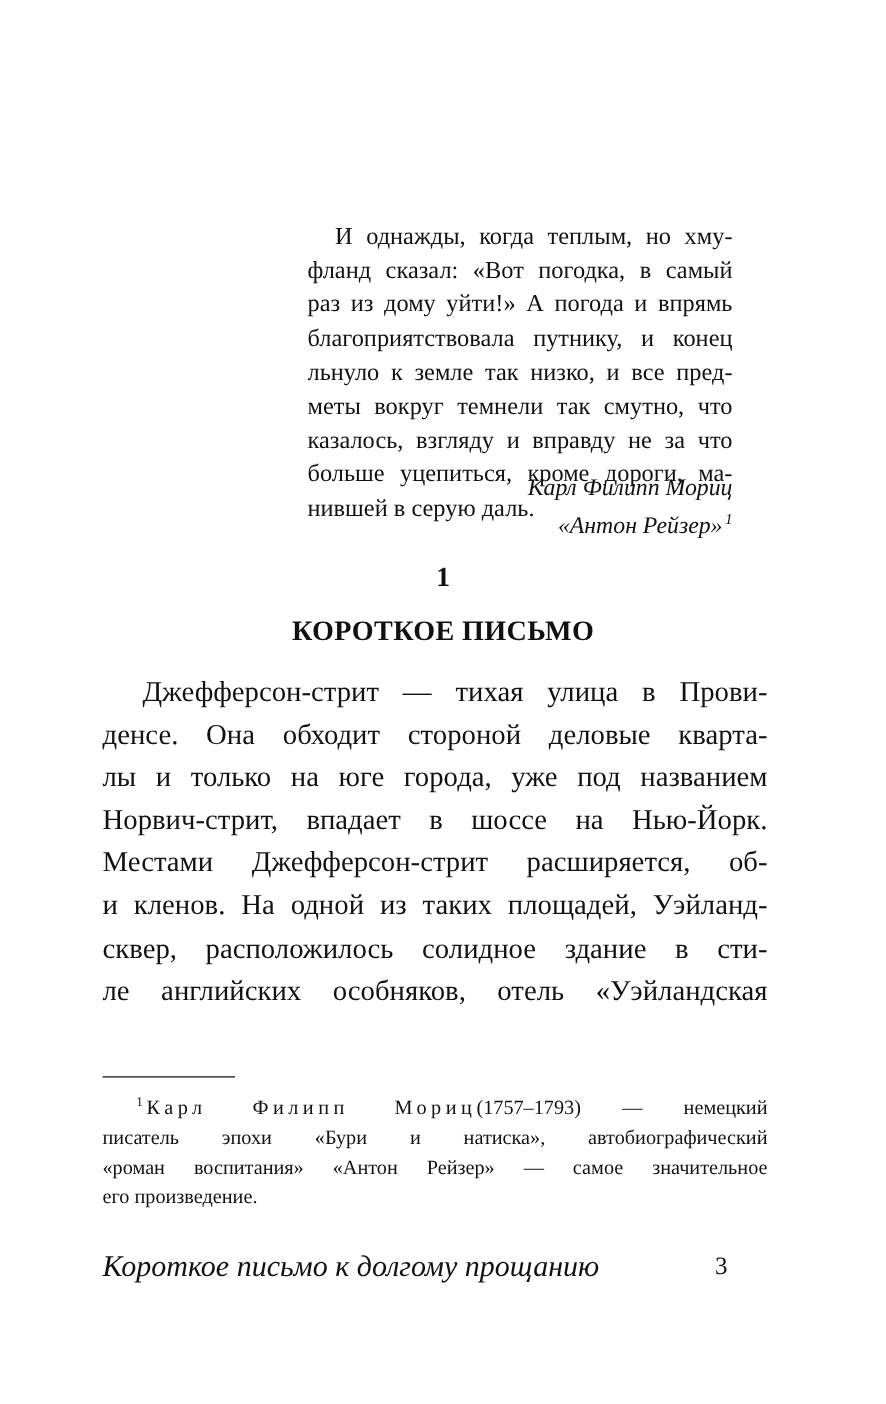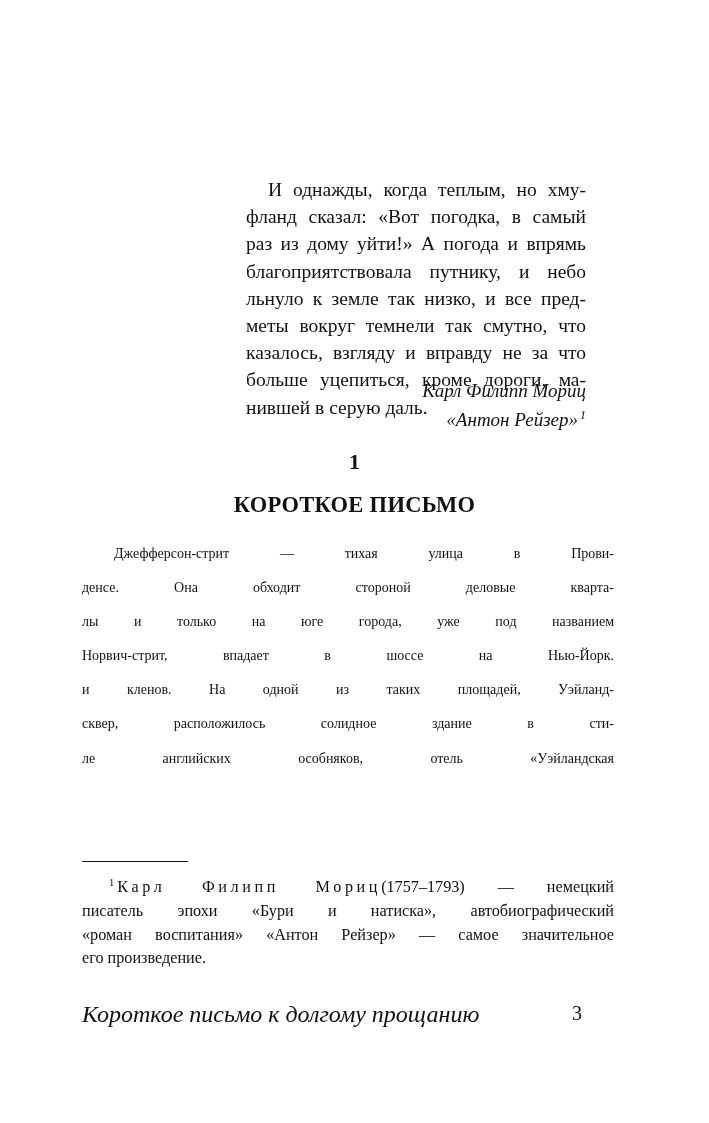--- a/index.html
+++ b/index.html
@@ -22,21 +22,21 @@
   .chapter-number {
     position: absolute; left: 0; width: 709px; top: 449px; text-align: center;
     font-weight: bold; font-size: 22px; line-height: 26px;
   }
   .chapter-title {
     position: absolute; left: 0; width: 709px; top: 491px; text-align: center;
     font-weight: bold; font-size: 22.5px; line-height: 28px; letter-spacing: 0.3px;
   }
   .body-text {
     position: absolute; left: 82px; top: 537px; width: 532px;
-    font-size: 14px; line-height: 34.1px;
+    font-size: 23px; line-height: 34.1px;
   }
   .body-text .line { display: block; white-space: nowrap; text-align: justify; text-align-last: justify; }
   .body-text .line.first { text-indent: 32px; }
   .footnote-rule {
     position: absolute; left: 82px; top: 861px; width: 106px; height: 0;
     border-top: 1.3px solid #111;
   }
   .footnote {
     position: absolute; left: 82px; top: 871px; width: 532px;
     font-size: 16.2px; line-height: 23.8px;
@@ -55,41 +55,42 @@
     position: absolute; left: 572px; top: 1000px; font-size: 20px; line-height: 26px;
   }
 </style>
 </head>
 <body>
 
 <div class="epigraph">
   <span class="line first">И однажды, когда теплым, но хму-</span>
   <span class="line">фланд сказал: «Вот погодка, в самый</span>
   <span class="line">раз из дому уйти!» А погода и впрямь</span>
-  <span class="line">благоприятствовала путнику, и небо</span>
+  <span class="line">благоприятствовала путнику, и конец</span>
   <span class="line">льнуло к земле так низко, и все пред-</span>
   <span class="line">меты вокруг темнели так смутно, что</span>
   <span class="line">казалось, взгляду и вправду не за что</span>
   <span class="line">больше уцепиться, кроме дороги, ма-</span>
   <span class="line last">нившей в серую даль.</span>
 </div>
 
 <div class="attribution">
   <div>Карл Филипп Мориц</div>
   <div><span>«Антон Рейзер»</span><sup>1</sup></div>
 </div>
 
 <div class="chapter-number">1</div>
 <div class="chapter-title">КОРОТКОЕ ПИСЬМО</div>
 
 <div class="body-text">
   <span class="line first">Джефферсон-стрит — тихая улица в Прови-</span>
   <span class="line">денсе. Она обходит стороной деловые кварта-</span>
   <span class="line">лы и только на юге города, уже под названием</span>
   <span class="line">Норвич-стрит, впадает в шоссе на Нью-Йорк.</span>
+  <span class="line">Местами Джефферсон-стрит расширяется, об-</span>
   <span class="line">и кленов. На одной из таких площадей, Уэйланд-</span>
   <span class="line">сквер, расположилось солидное здание в сти-</span>
   <span class="line">ле английских особняков, отель «Уэйландская</span>
 </div>
 
 <div class="footnote-rule"></div>
 
 <div class="footnote">
   <span class="line first"><sup>1</sup><span class="spaced">Карл Филипп Мориц</span><span>(1757–1793) — немецкий</span></span>
   <span class="line">писатель эпохи «Бури и натиска», автобиографический</span>

